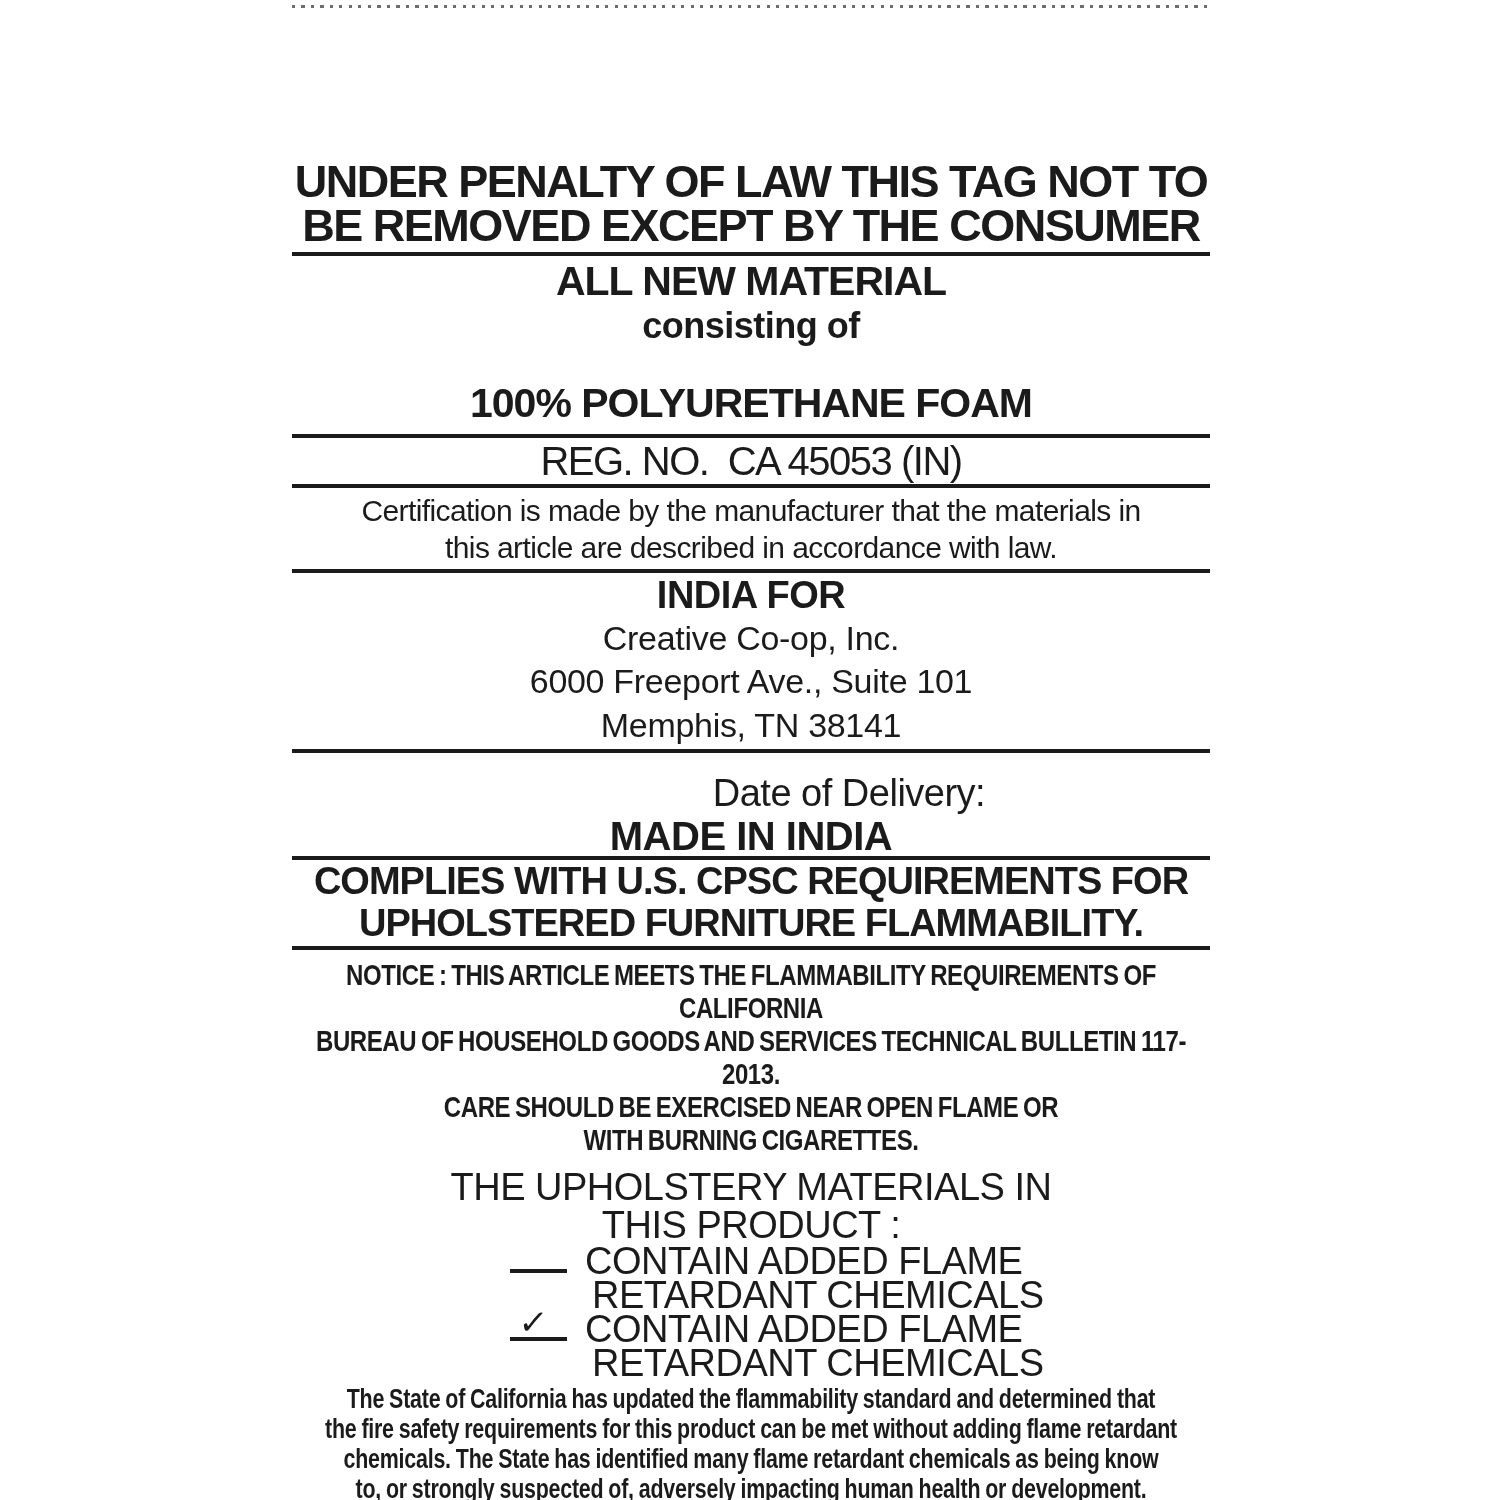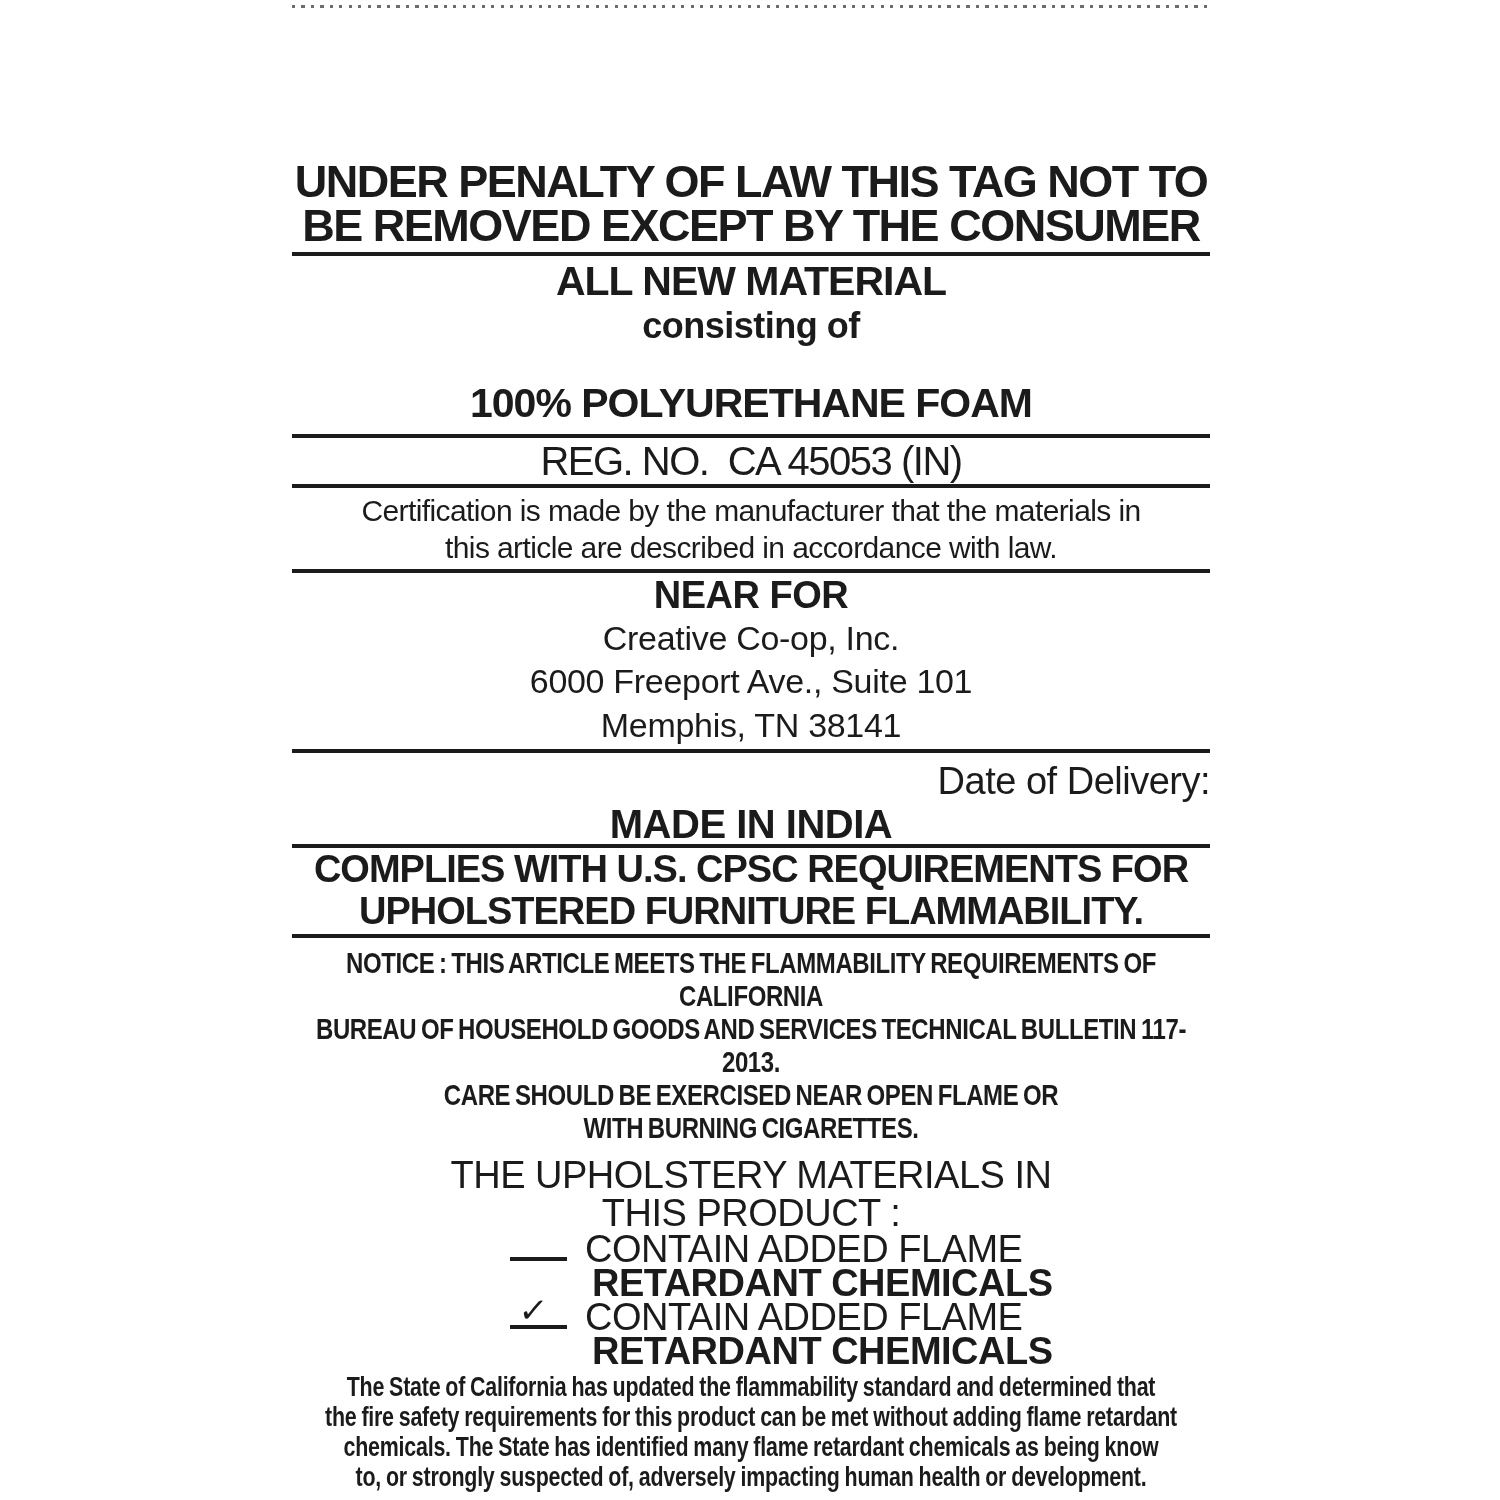--- a/index.html
+++ b/index.html
@@ -57,23 +57,23 @@
   .rule-d{margin-top:3px;}
   .h-madefor{
     margin-top:1px;
     font-size:38px;line-height:43px;font-weight:700;letter-spacing:-0.5px;
   }
   .t-company{font-size:34px;line-height:42px;letter-spacing:-0.3px;}
   .t-street{font-size:34px;line-height:44px;letter-spacing:-0.3px;}
   .t-city{font-size:34px;line-height:44px;letter-spacing:-0.3px;text-align:center;}
   .rule-e{margin-top:2px;}
   .t-delivery{
-    margin-top:5px;
+    margin-top:17px;
     font-size:38px;line-height:46px;letter-spacing:-0.5px;
-    text-align:right;padding-left:196px;
+    text-align:center;padding-left:196px;
   }
   .h-madein{
     font-size:40px;line-height:40px;font-weight:700;letter-spacing:-0.5px;
   }
   .rule-f{margin-top:0;}
   .h-cpsc{
     margin-top:0;
     font-size:38px;line-height:42px;font-weight:700;letter-spacing:-1px;
   }
   .rule-g{margin-top:2px;}
@@ -91,21 +91,20 @@
   .options{
     text-align:left;
     font-size:38px;line-height:34px;font-weight:400;letter-spacing:-0.5px;
   }
   .option-row{
     position:relative;
     padding-left:293px;
   }
   .option-cont{
     padding-left:300px;
-    font-weight:bold;
   }
   .opt-dash{
     position:absolute;
     left:218px;bottom:5px;
     width:57px;height:4px;
     background:#1b1b1b;
   }
   .opt-check{
     position:absolute;
     left:227px;bottom:7px;
@@ -144,21 +143,21 @@
 
   <div class="rule rule-c"></div>
 
   <div class="p-cert">
     <div>Certification is made by the manufacturer that the materials in</div>
     <div>this article are described in accordance with law.</div>
   </div>
 
   <div class="rule rule-d"></div>
 
-  <div class="h-madefor">NEAR FOR</div>
+  <div class="h-madefor">INDIA FOR</div>
   <div class="t-company">Creative Co-op, Inc.</div>
   <div class="t-street">6000 Freeport Ave., Suite 101</div>
   <div class="t-city">Memphis, TN 38141</div>
 
   <div class="rule rule-e"></div>
 
   <div class="t-delivery">Date of Delivery:</div>
   <div class="h-madein">MADE IN INDIA</div>
 
   <div class="rule rule-f"></div>

